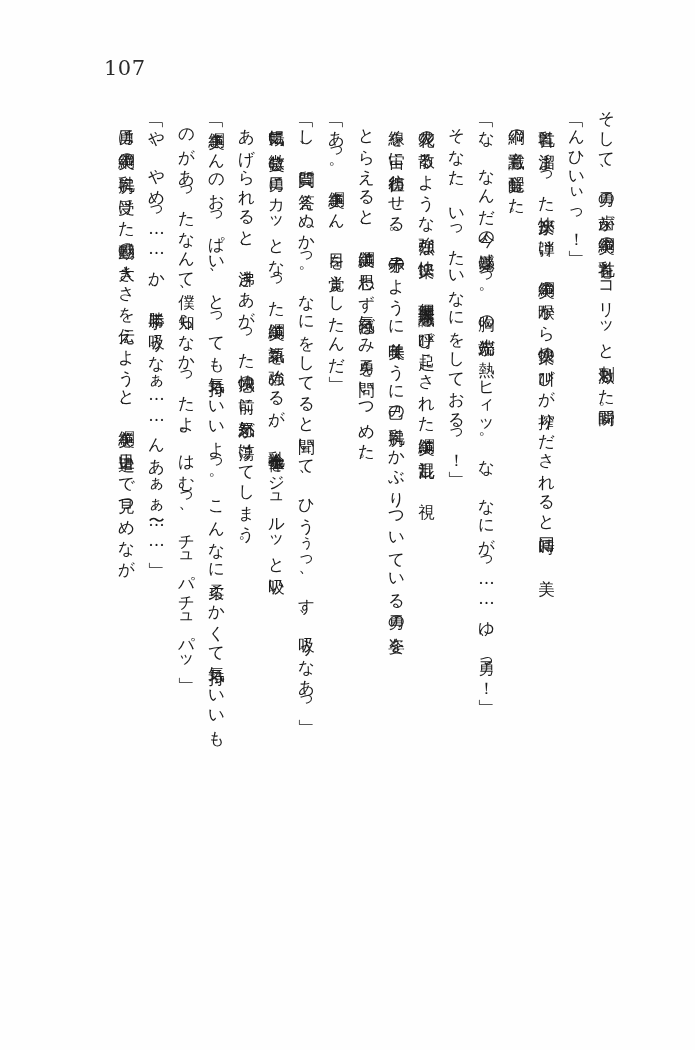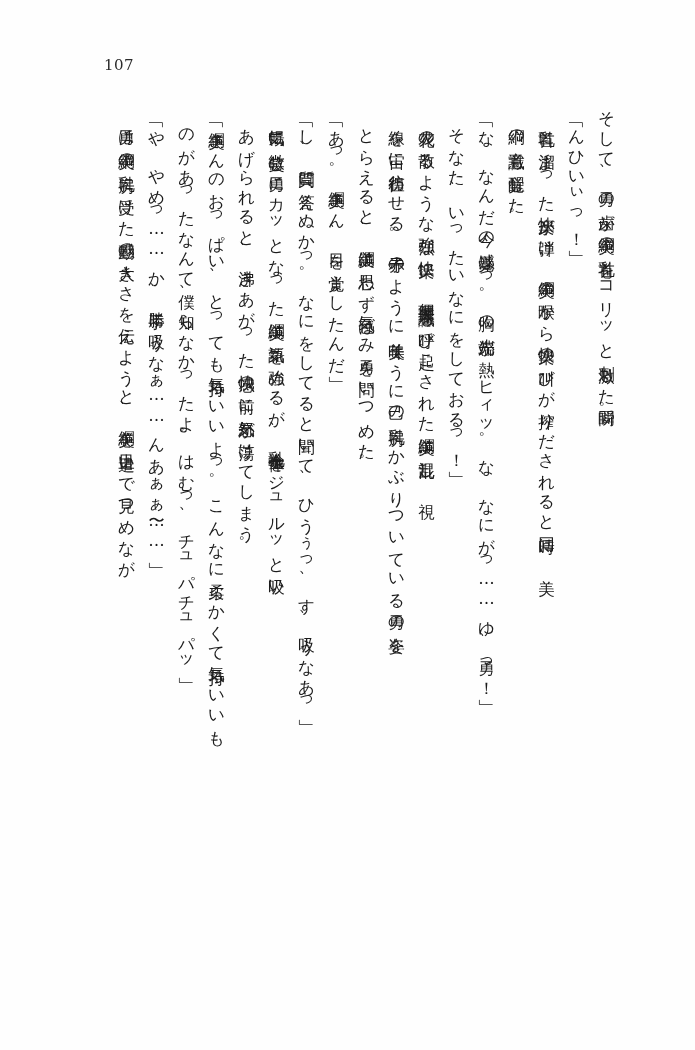--- a/index.html
+++ b/index.html
@@ -20,21 +20,21 @@
     width: 695px;
     height: 1050px;
     box-sizing: border-box;
     background: #fefefe;
   }
 
   .page-number {
     position: absolute;
     top: 56px;
     left: 104px;
-    font-size: 15px;
+    font-size: 21px;
     letter-spacing: 0.5px;
     color: #2b2b2b;
     font-family: "DejaVu Serif", "Liberation Serif", serif;
   }
 
   .text-body {
     position: absolute;
     top: 100px;
     right: 74px;
     height: 880px;

